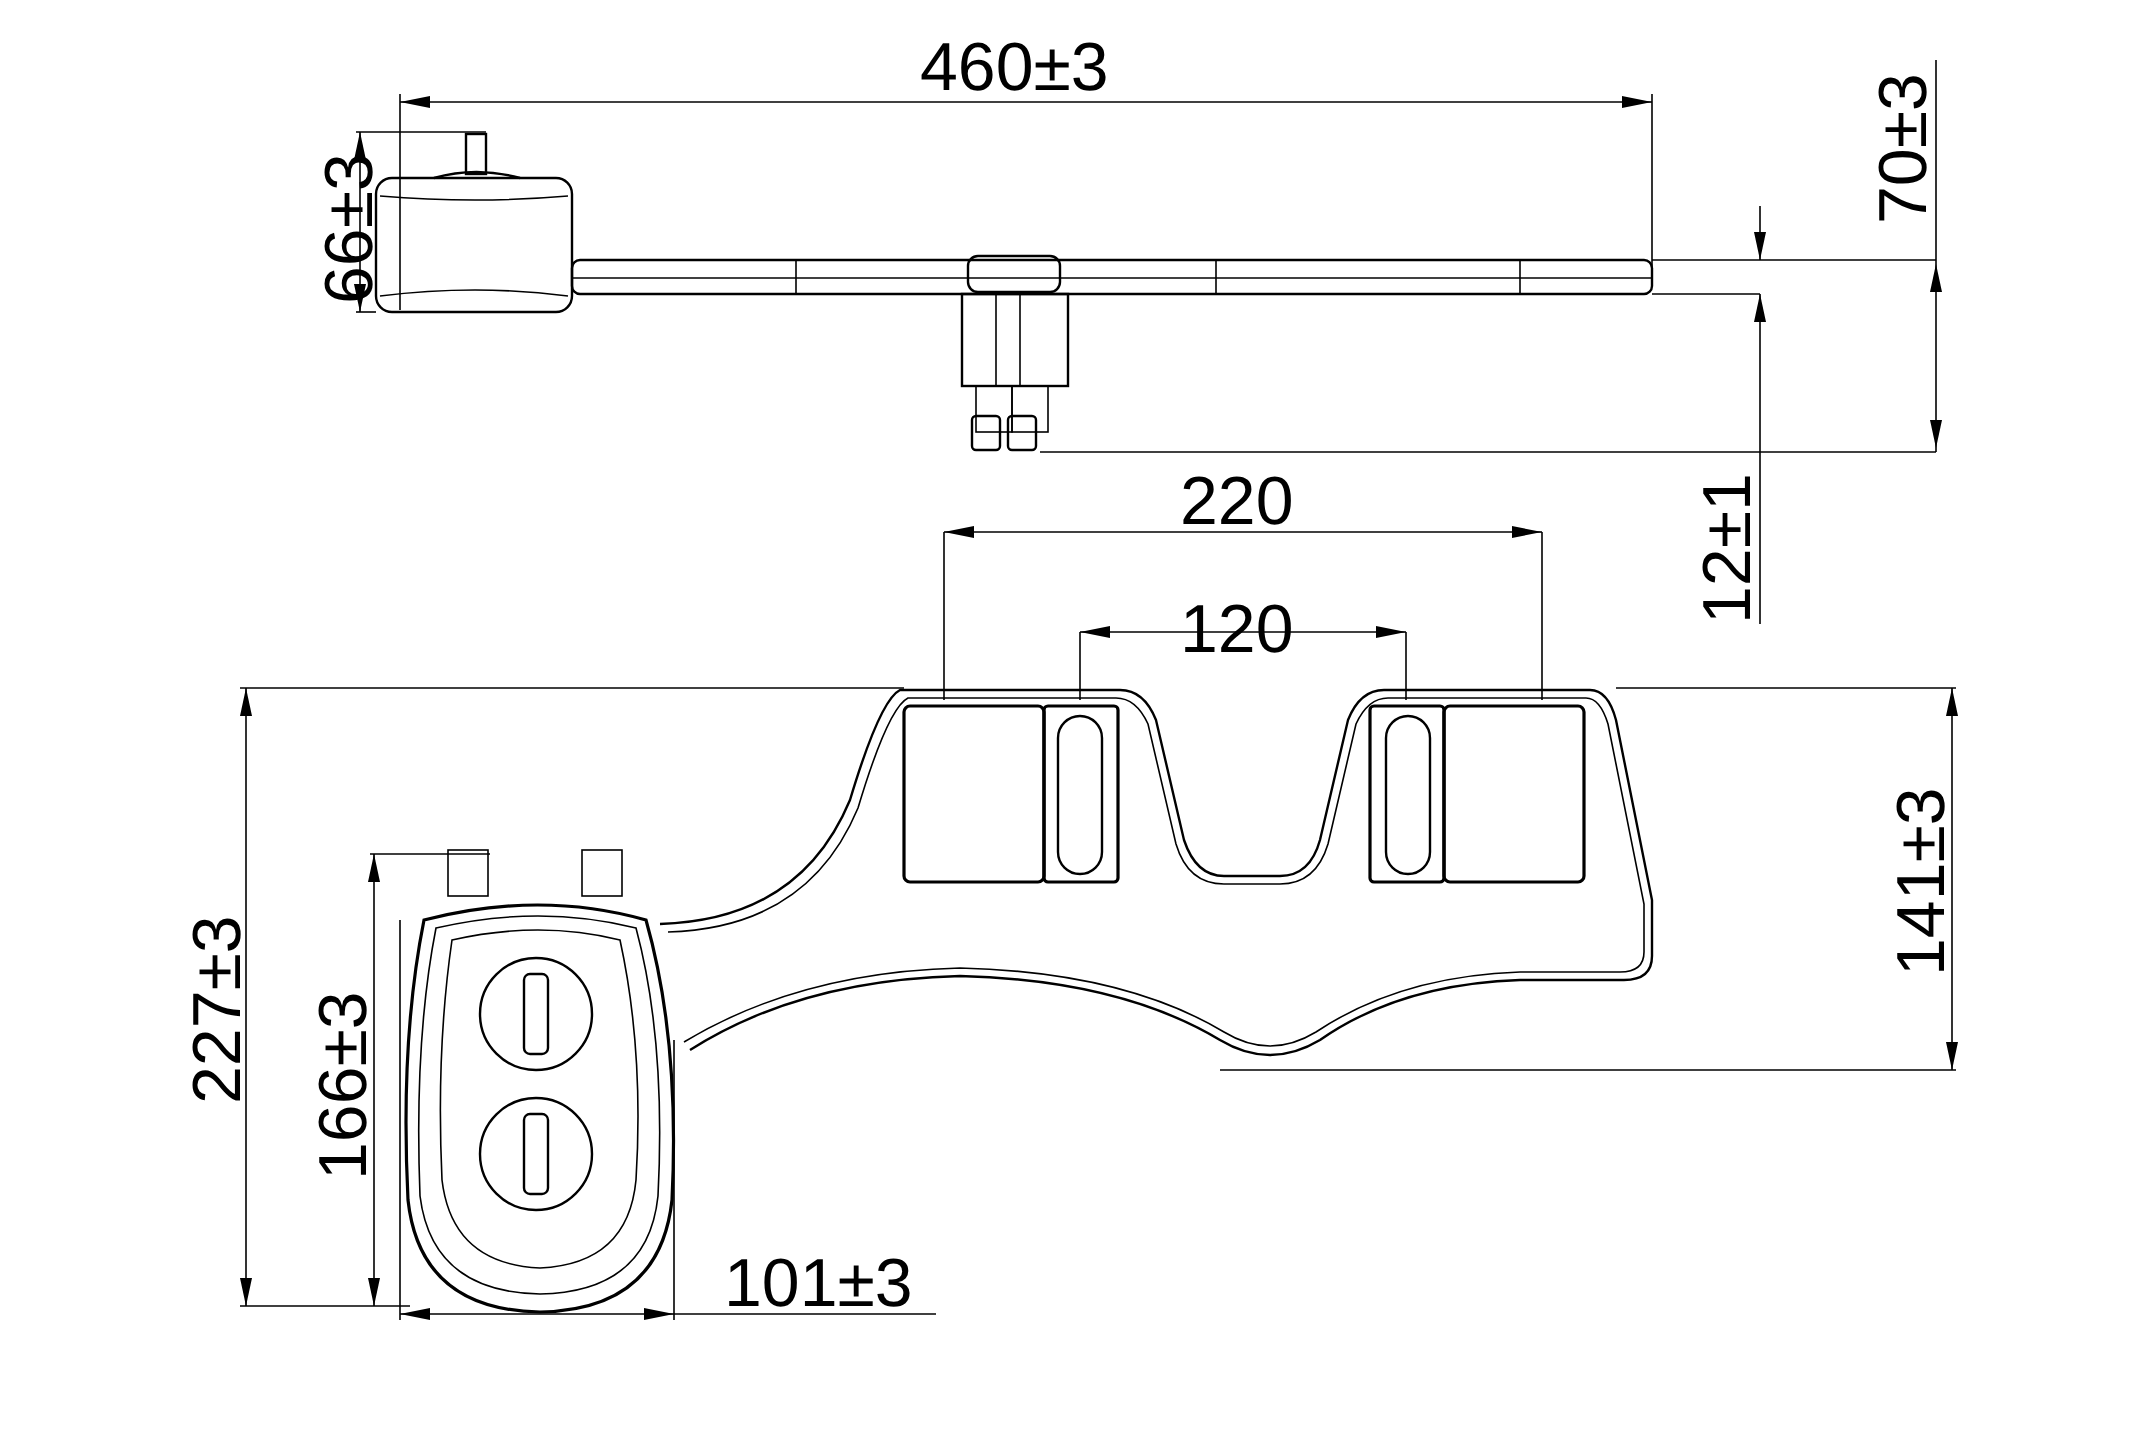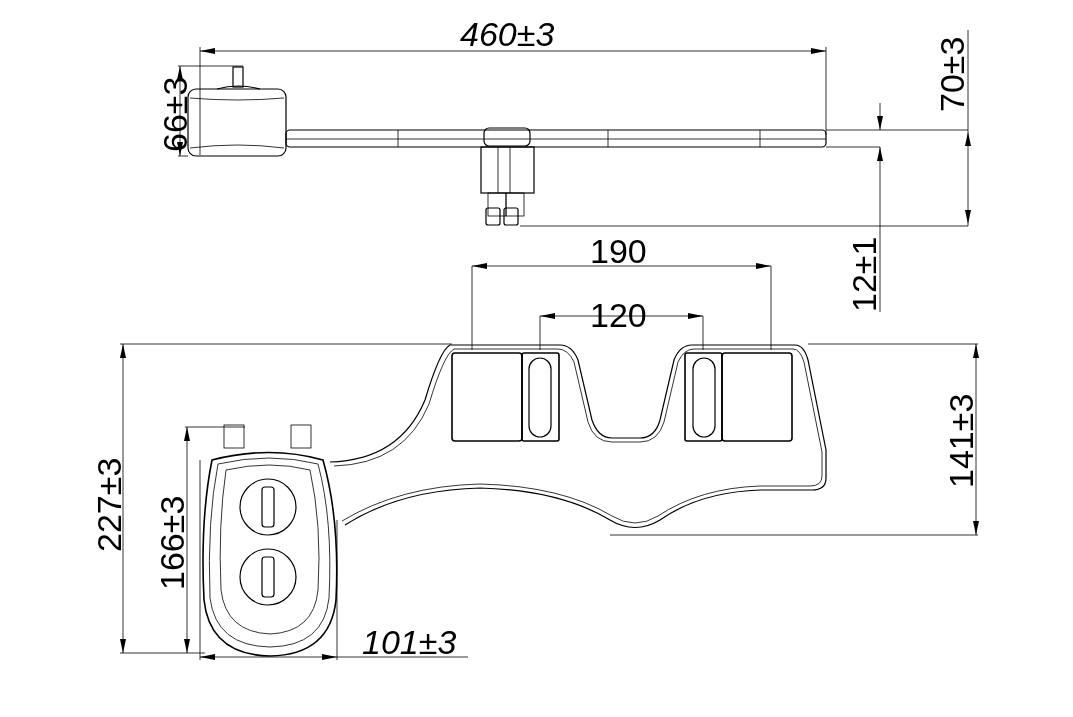--- a/index.html
+++ b/index.html
@@ -125,22 +125,22 @@
     <line class="thin" x1="337" y1="520" x2="337" y2="660"></line>
 
     <line class="thin" x1="808" y1="344" x2="978" y2="344"></line>
     <line class="thin" x1="610" y1="535" x2="978" y2="535"></line>
     <line class="thin" x1="976" y1="344" x2="976" y2="535"></line>
     <polygon class="arr" points="976,344 973,358 979,358"></polygon>
     <polygon class="arr" points="976,535 973,521 979,521"></polygon>
   </g>
 </svg>
 
-<div class="dim-text" style="left:460px; top:17px;font-style:italic;">460±3</div>
+<div class="dim-text" style="left:460px; top:17px;">460±3</div>
 <div class="dim-text vert" style="left:158px; top:152px;">66±3</div>
 <div class="dim-text vert" style="left:935px; top:112px;">70±3</div>
 <div class="dim-text vert" style="left:847px; top:312px;">12±1</div>
-<div class="dim-text" style="left:590px; top:234px;">190</div>
+<div class="dim-text" style="left:590px; top:234px;">220</div>
 <div class="dim-text" style="left:590px; top:298px;">120</div>
 <div class="dim-text vert" style="left:944px; top:488px;">141±3</div>
 <div class="dim-text vert" style="left:92px; top:552px;">227±3</div>
 <div class="dim-text vert" style="left:155px; top:590px;">166±3</div>
-<div class="dim-text" style="left:362px; top:625px;font-style:italic;">101±3</div>
+<div class="dim-text" style="left:362px; top:625px;">101±3</div>
 
 </body></html>

